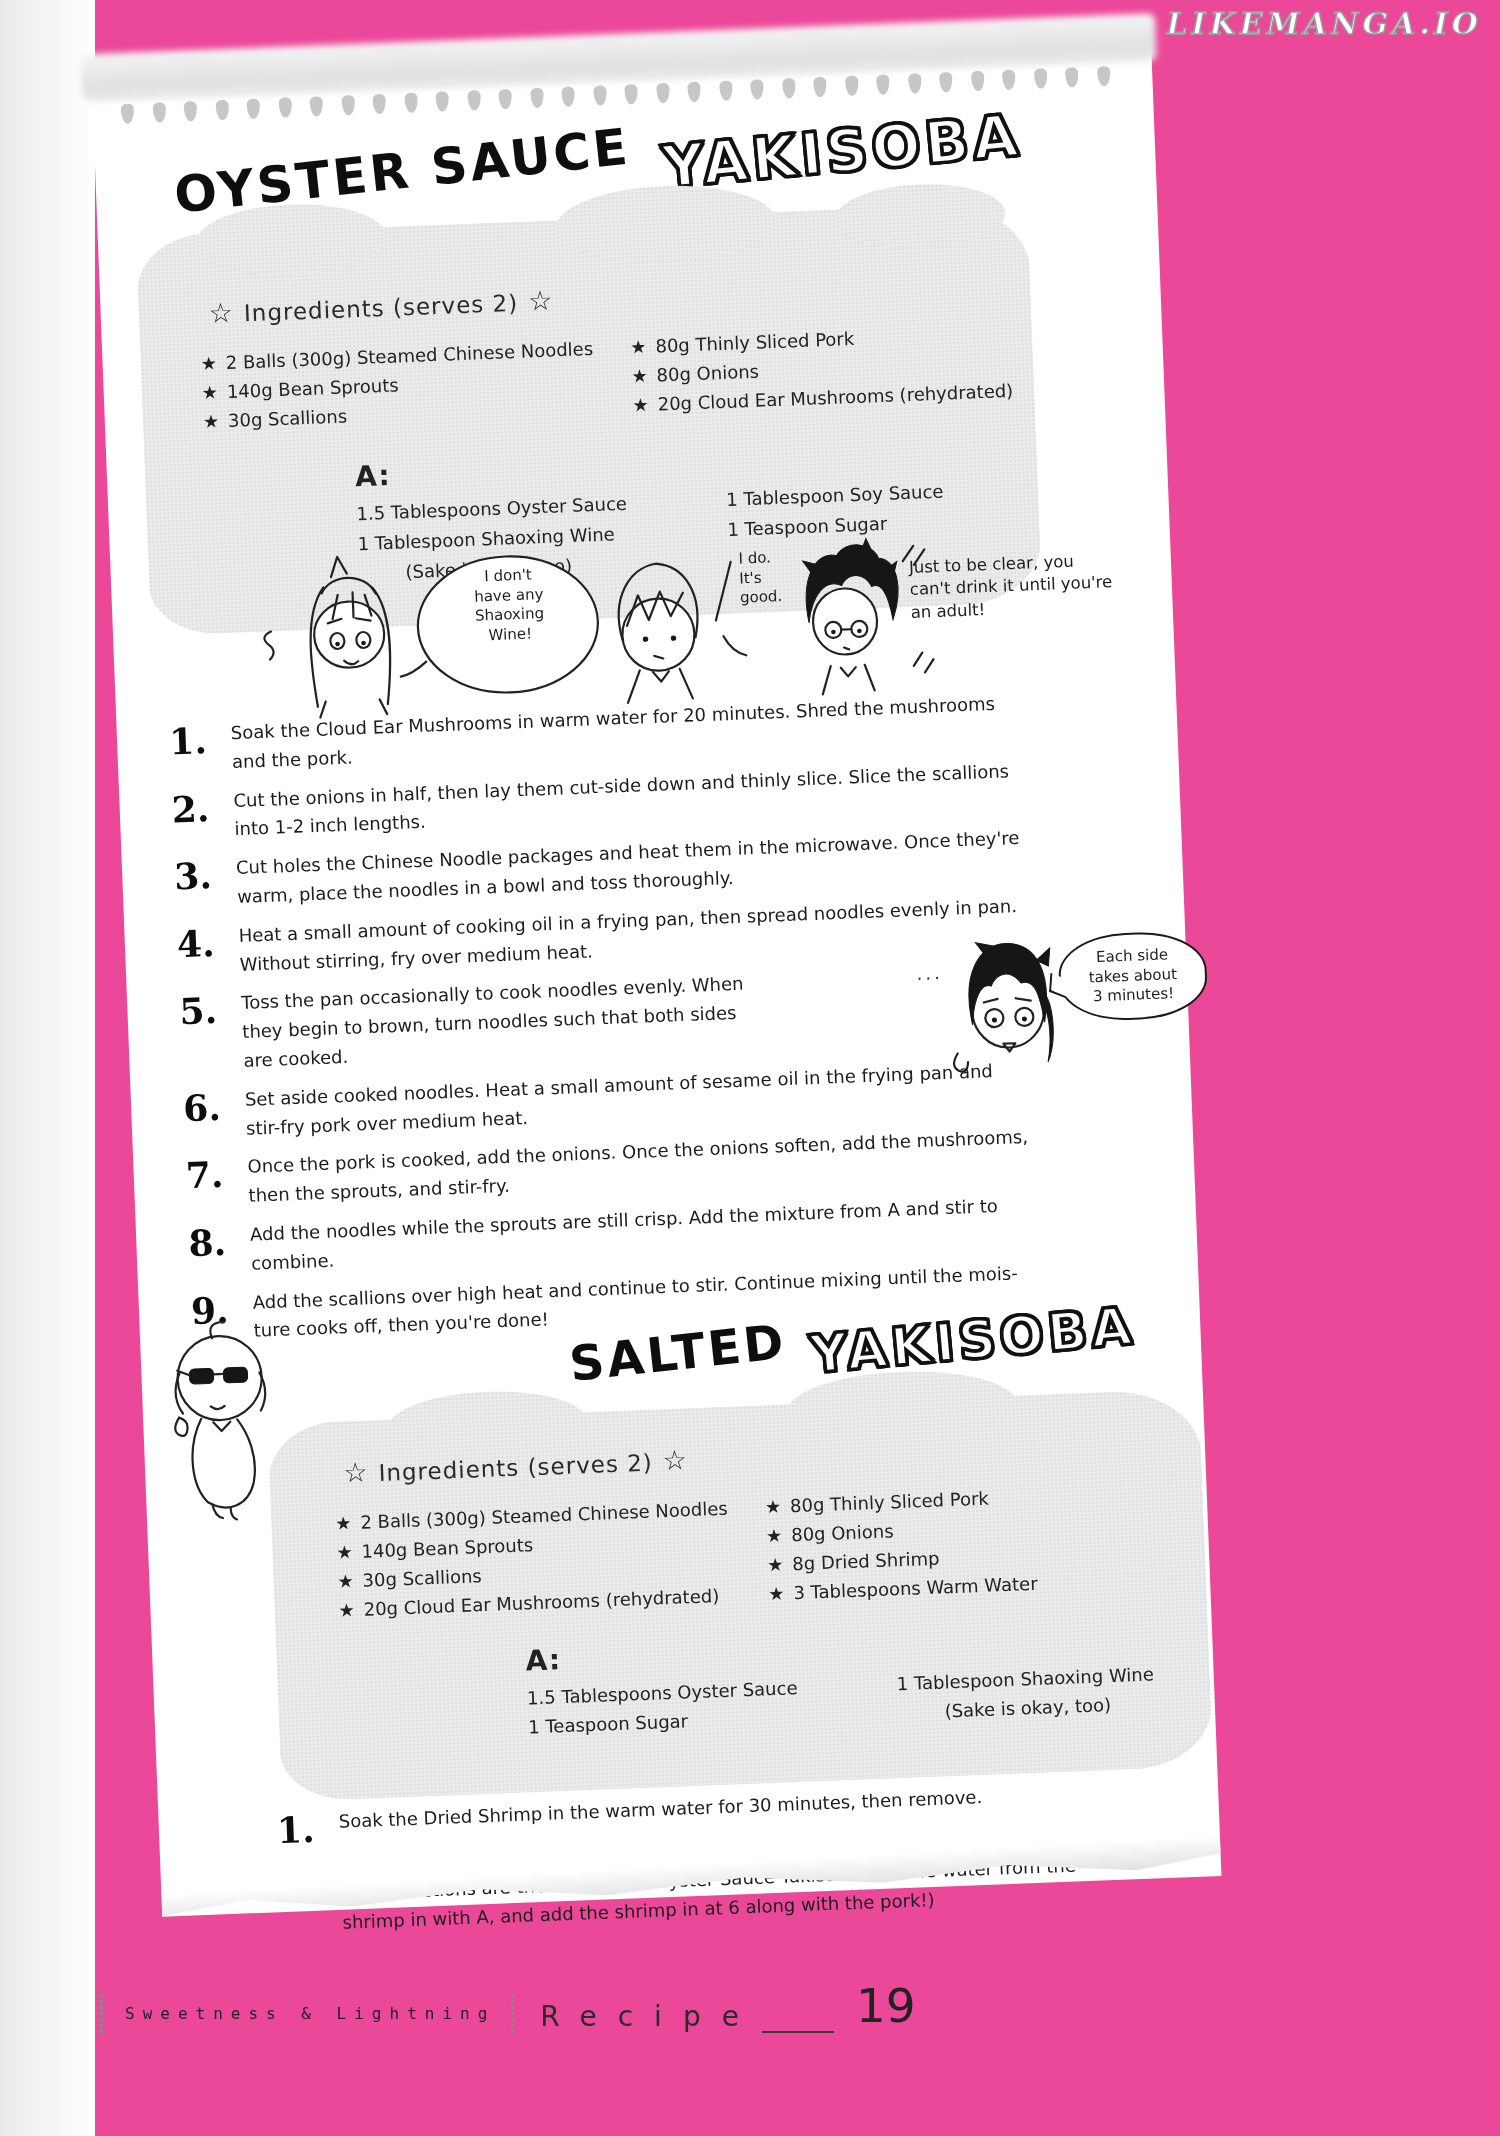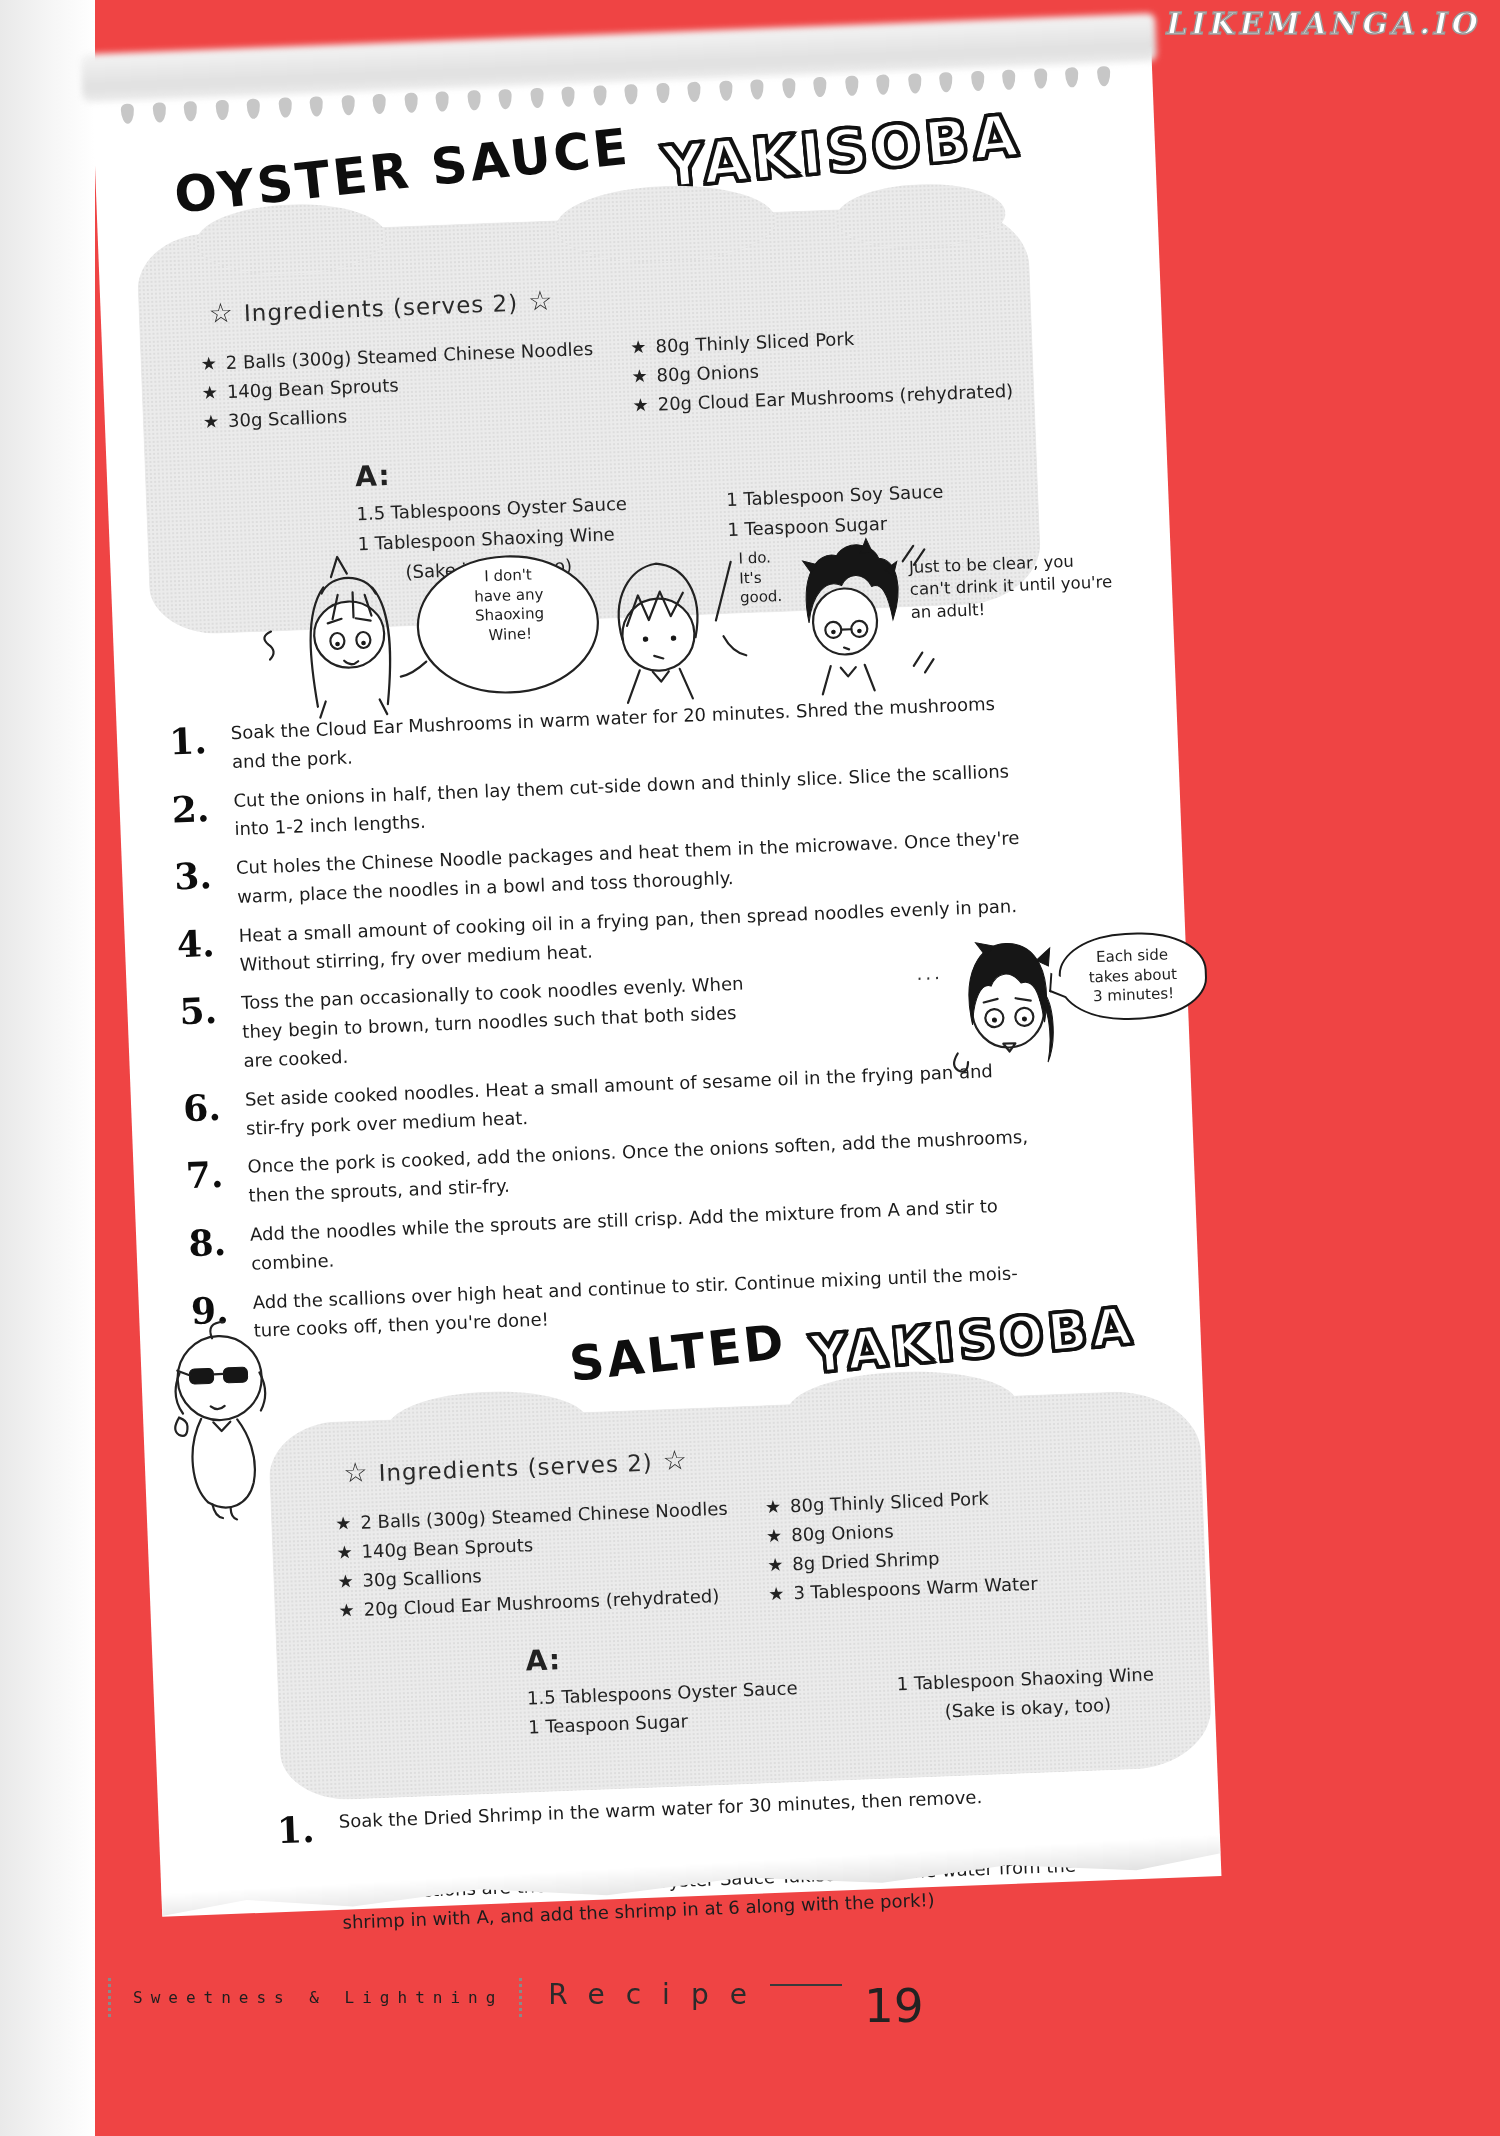--- a/index.html
+++ b/index.html
@@ -1,18 +1,18 @@
 <!DOCTYPE html>
 <html><head>
 <meta charset="utf-8">
 <style>
   * { margin:0; padding:0; box-sizing:border-box; }
   html,body { width:1500px; height:2136px; background:#fff; overflow:hidden;
               font-family:"DejaVu Sans", sans-serif; color:#222; }
-  .page { position:relative; width:1500px; height:2136px; background:#ef4444; }
+  .page { position:relative; width:1500px; height:2136px; background:#ec4899; }
 
   
   .scan-edge { position:absolute; left:0; top:0; width:95px; height:2136px;
     background:linear-gradient(90deg,#e9e9e9 0%,#f6f6f6 55%,#ffffff 100%); }
 
   
   .watermark { position:absolute; right:18px; top:6px;
     font-family:"DejaVu Serif", serif; font-style:italic; font-weight:900;
     font-size:30px; letter-spacing:4px; color:#ffffff;
     -webkit-text-stroke:1.4px #9b9b9b;
@@ -98,21 +98,21 @@
   .steps2 .step-text { width:860px; }
   .note2 { position:absolute; left:180px; top:1800px; width:880px;
     font-size:18px; line-height:1.6; white-space:pre-line; color:#1c1c1c; }
 
   .torn-bottom { position:absolute; left:0; top:1788px; width:1060px; height:46px;
     background:linear-gradient(179deg,#ffffff 30%,#e2e2e2 78%,#f2f2f2 100%);
     clip-path:polygon(0 0,100% 0,100% 42%,92% 72%,80% 50%,68% 78%,55% 55%,42% 82%,30% 58%,18% 85%,8% 62%,0 90%);
     filter:blur(1px); }
 
   
-  .footer { position:absolute; left:108px; top:1978px; display:flex; align-items:flex-start; }
+  .footer { position:absolute; left:100px; top:1978px; display:flex; align-items:flex-end; }
   .series { font-family:"DejaVu Sans Mono", monospace; font-size:16px; letter-spacing:8px;
     color:#1e1e1e; border-left:3px dotted #8a8a8a; border-right:3px dotted #8a8a8a;
     padding:10px 16px 10px 22px; }
   .recipe-label { font-size:28px; letter-spacing:21px; color:#2b2b2b; margin-left:26px; font-weight:400; }
   .dash { width:72px; border-top:2.5px solid #3a3a3a; margin:6px 22px 0 2px; }
   .page-num { font-size:47px; color:#222; font-weight:400; }
 
   svg .ln { fill:none; stroke:#222; stroke-width:2.2; stroke-linecap:round; stroke-linejoin:round; }
   svg .fillw { fill:#fff; stroke:#222; stroke-width:2.2; }
   svg .fillb { fill:#161616; stroke:#161616; }

